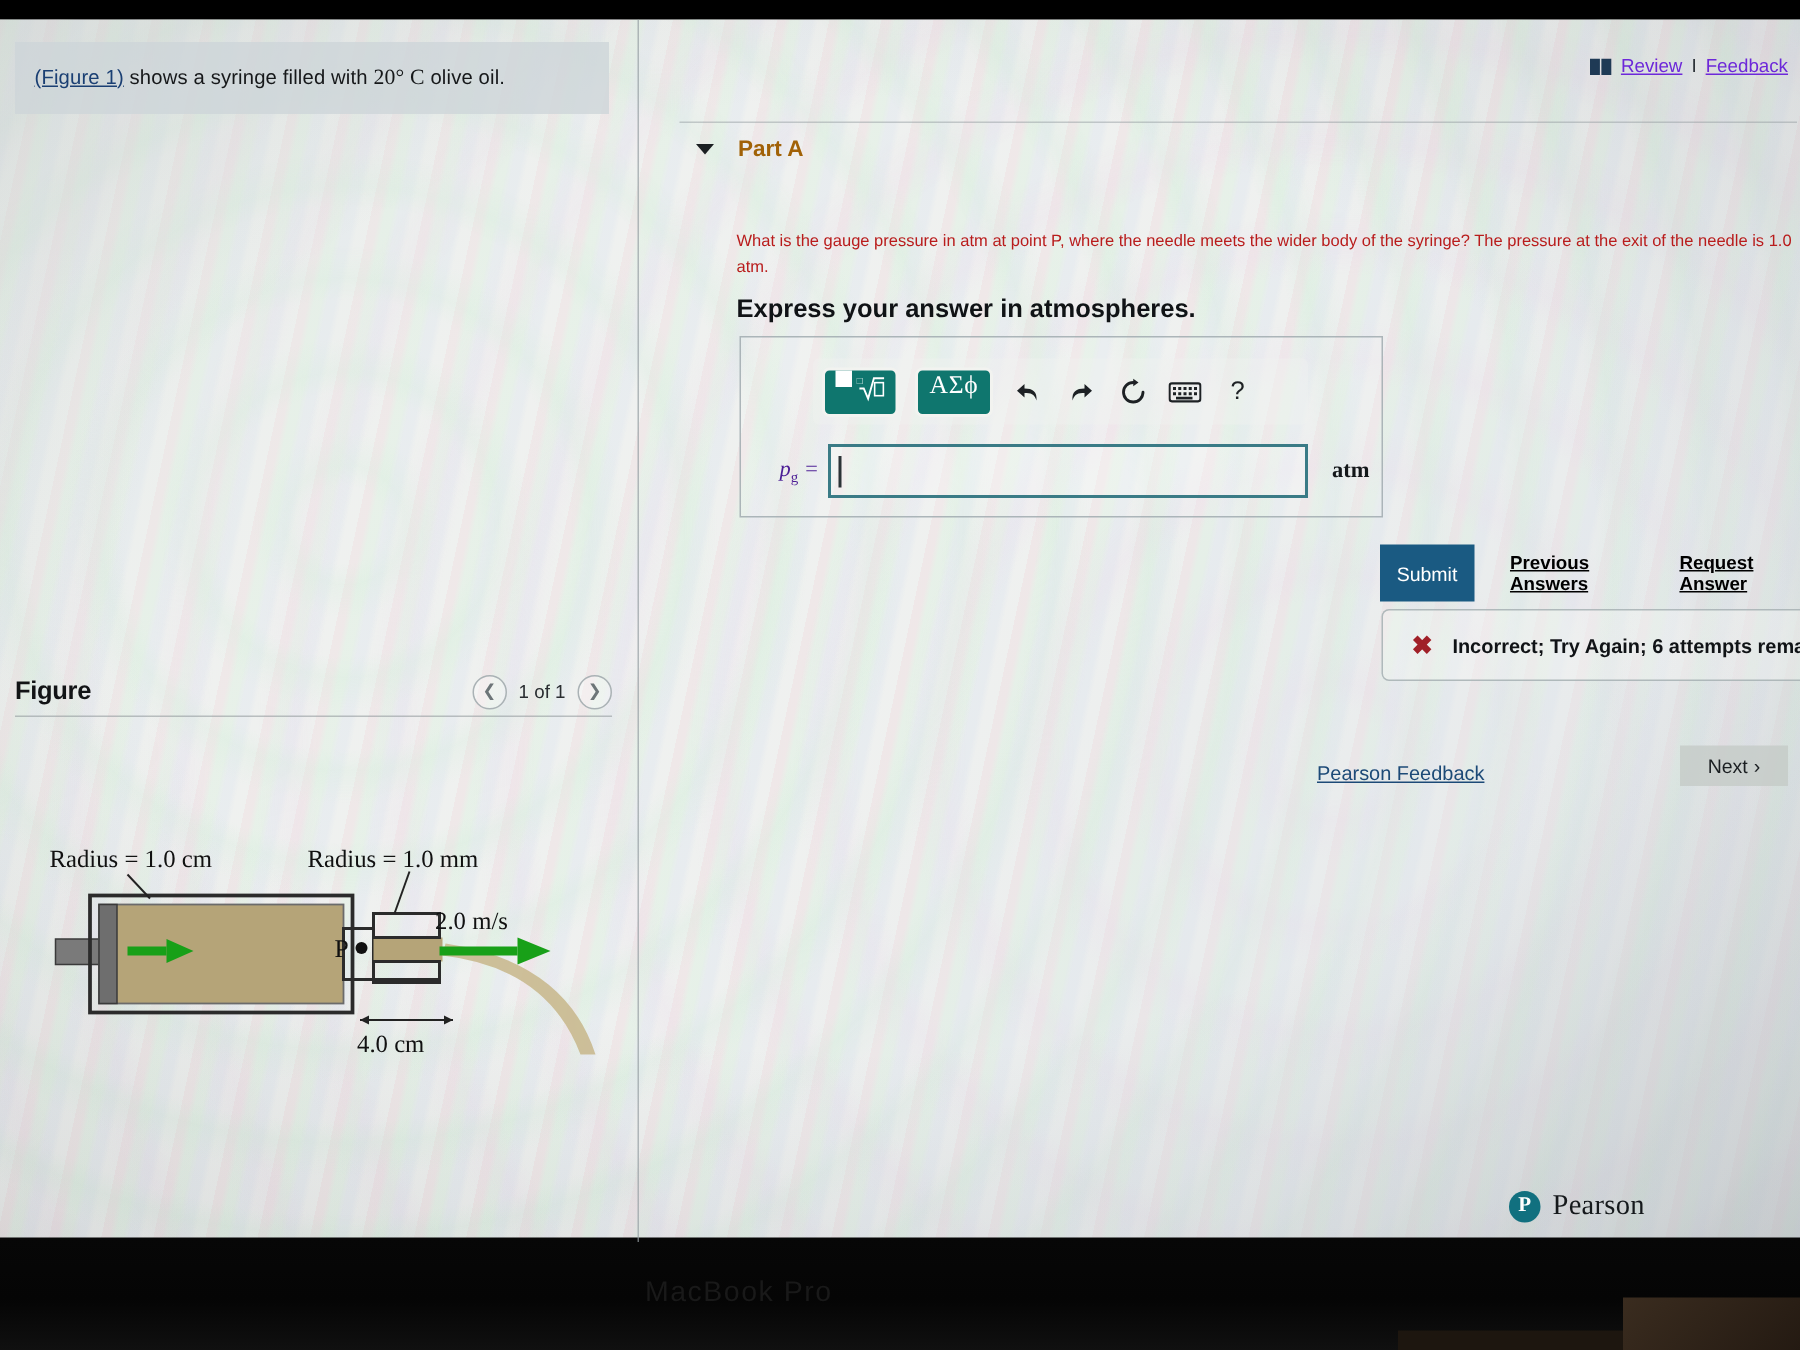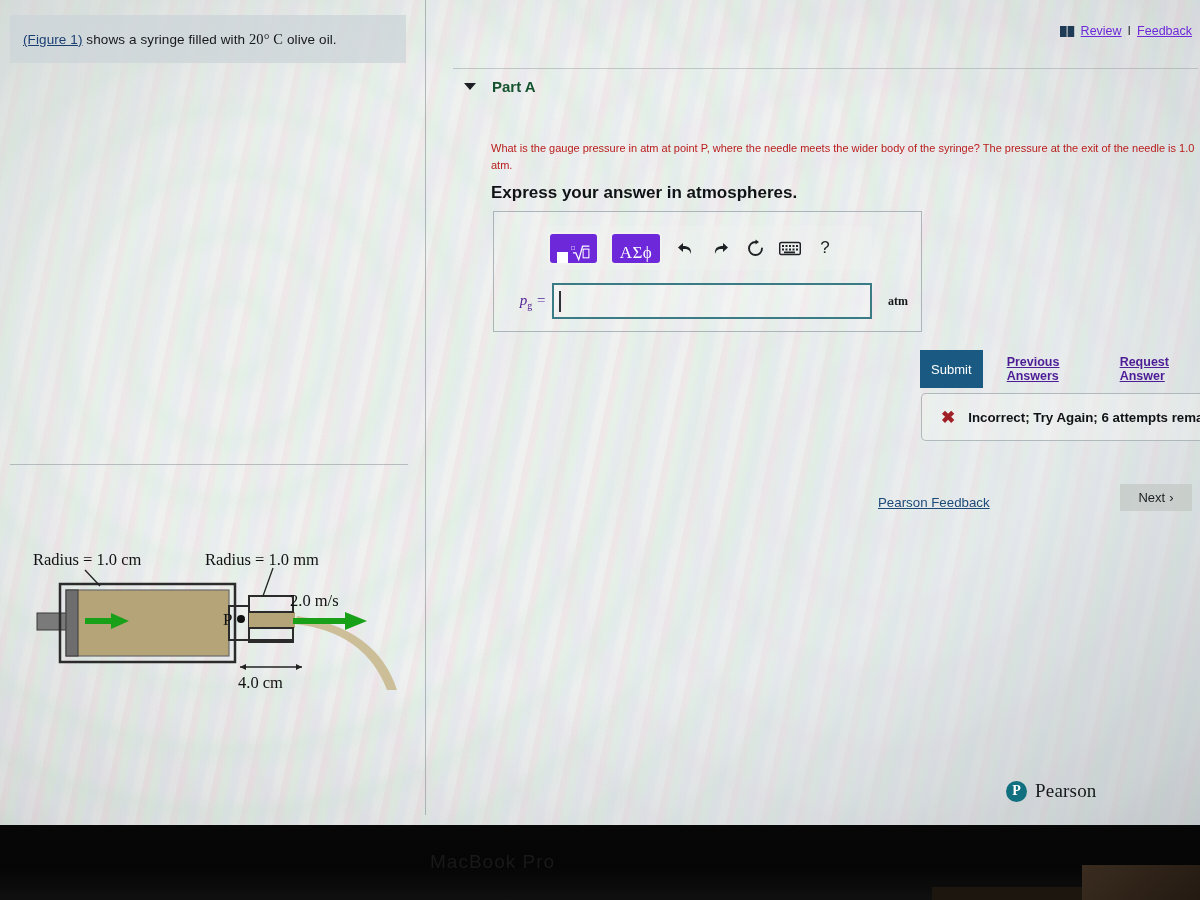--- a/index.html
+++ b/index.html
@@ -10,21 +10,21 @@
     height: 900px;
     overflow: hidden;
     font-family: "Liberation Sans", sans-serif;
     background: #000;
     position: relative;
   }
 
   
   #screen {
     position: absolute;
-    left: 0; top: 0;
+    left: 0; top: 13px;
     width: 1200px;
     height: 825px;
     background: #eef0ef;
     overflow: hidden;
   }
 
   
   #moire1 {
     position: absolute; inset: -60px;
     background:
@@ -149,21 +149,21 @@
   #part-header {
     position: absolute; left: 38px; top: 78px;
     display: flex; align-items: center; gap: 16px;
   }
   #part-caret {
     width: 0; height: 0;
     border-left: 6px solid transparent;
     border-right: 6px solid transparent;
     border-top: 7px solid #1b1f22;
   }
-  #part-title { font-size: 15px; font-weight: bold; color: #14532d; }
+  #part-title { font-size: 15px; font-weight: bold; color: #a16207; }
 
   #question-text {
     position: absolute; left: 65px; top: 140px;
     width: 705px;
     font-size: 11px;
     line-height: 1.55;
     color: #b91c1c;
   }
   #express-line {
     position: absolute; left: 65px; top: 183px;
@@ -180,24 +180,24 @@
   #math-toolbar {
     position: absolute; left: 48px; top: 14px;
     width: 330px; height: 44px;
     background: rgba(240,242,240,0.45);
     border-radius: 4px;
     display: flex; align-items: center; gap: 11px;
     padding-left: 6px;
   }
   .tmpl-btn {
     height: 33px;
-    background: #6d28d9;
+    background: #0f766e;
     border: 2px solid #f2f3f0;
     border-radius: 5px;
-    display: flex; align-items: flex-end; justify-content: center;
+    display: flex; align-items: flex-start; justify-content: center;
     color: #fff;
     padding: 0 7px;
     gap: 3px;
   }
   #tmpl-sqrt { width: 51px; }
   #tmpl-greek { width: 52px; font-family: "Liberation Serif", serif; font-size: 17px; letter-spacing: 0.5px; }
   .white-sq {
     width: 11px; height: 11px; background: #fff; display: inline-block;
   }
   .tb-icon {
@@ -226,41 +226,41 @@
     display: flex; align-items: center;
     padding-left: 5px;
   }
   #caret-bar {
     width: 1.5px; height: 21px;
     background: #2c3337;
   }
   #unit-label {
     font-family: "Liberation Serif", serif;
     font-weight: bold;
-    font-size: 12px; color: #14171a;
+    font-size: 15px; color: #14171a;
     margin-left: 16px;
   }
 
   
   #submit-row {
     position: absolute; left: 494px; top: 350px;
     display: flex; align-items: center; gap: 24px;
   }
   #submit-btn {
     width: 76px; height: 38px;
     background: #1a5a82;
     color: #fff;
     border: none;
     font-size: 13px;
     font-family: "Liberation Sans", sans-serif;
     display: flex; align-items: center; justify-content: center;
   }
   .action-link {
     font-size: 12.5px; font-weight: bold;
-    color: #4c1d95; text-decoration: underline;
+    color: #000000; text-decoration: underline;
   }
 
   
   #incorrect-banner {
     position: absolute; left: 495px; top: 393px;
     width: 358px; height: 48px;
     border: 1px solid rgba(165,175,178,0.85);
     border-radius: 5px;
     background: rgba(250,251,249,0.28);
     display: flex; align-items: center;
@@ -340,20 +340,28 @@
   <div id="moire3"></div>
 
   <div id="content">
 
     <div id="left-col">
 
       <div id="statement-box">
         <div id="statement-text"><a class="fig-link" href="#">(Figure 1)</a><span> shows a syringe filled with </span><span class="serif-inline">20° C</span><span> olive oil.</span></div>
       </div>
 
+      <div id="figure-header">
+        <div id="figure-title">Figure</div>
+        <div id="figure-pager">
+          <div class="pager-btn">❮</div>
+          <div id="figure-count">1 of 1</div>
+          <div class="pager-btn">❯</div>
+        </div>
+      </div>
       <div id="figure-rule"></div>
 
       <svg id="figure-svg" viewBox="0 0 410 170">
 
         <path d="M 290 84 Q 360 92 382 150 L 392 150 Q 372 88 292 76 Z" fill="#c9b98f" opacity="0.9"></path>
 
         <rect x="32" y="73" width="32" height="17" fill="#7a7a7a" stroke="#3a3a3a" stroke-width="1"></rect>
 
         <rect x="55" y="44" width="175" height="78" fill="none" stroke="#2b2b2b" stroke-width="2.5"></rect>
 

